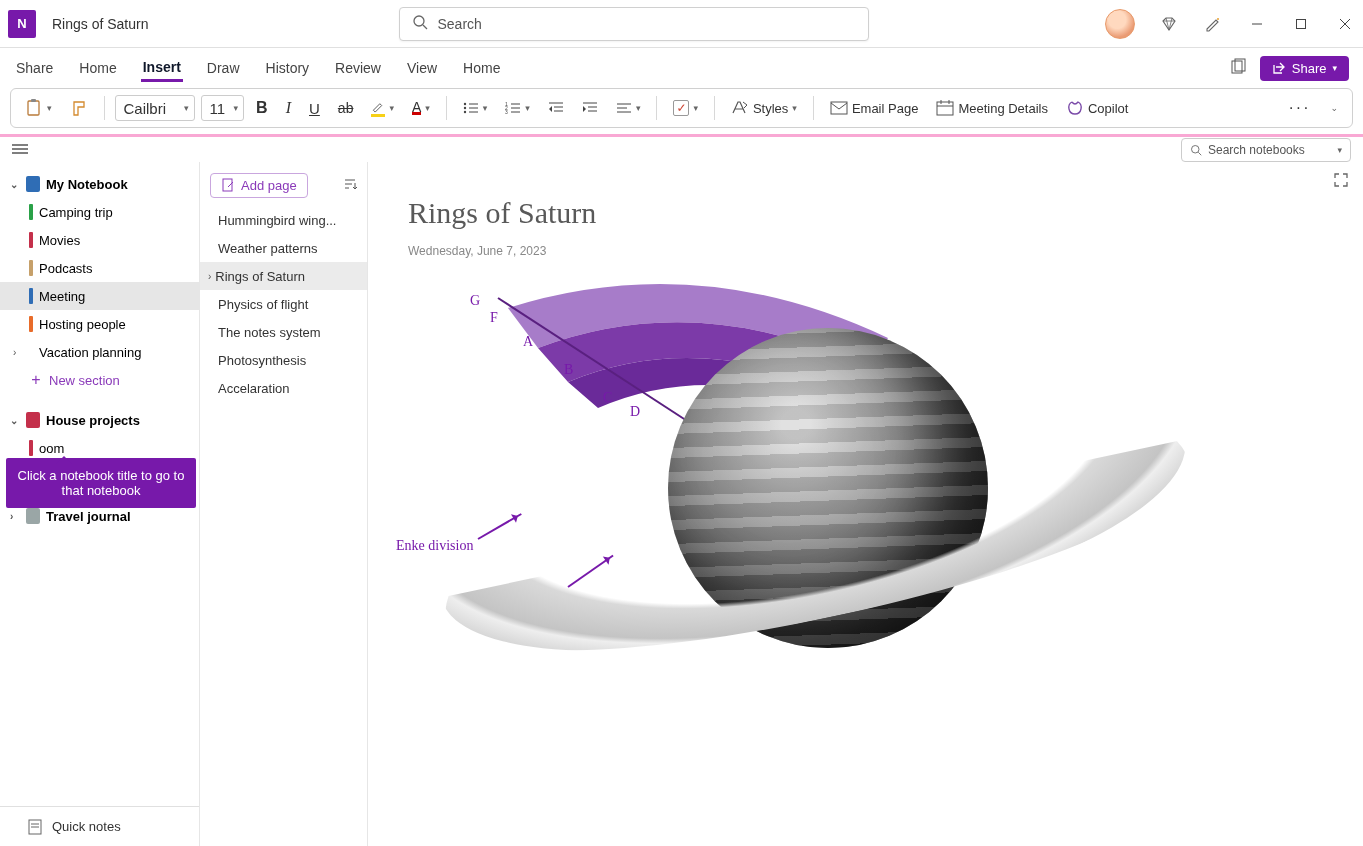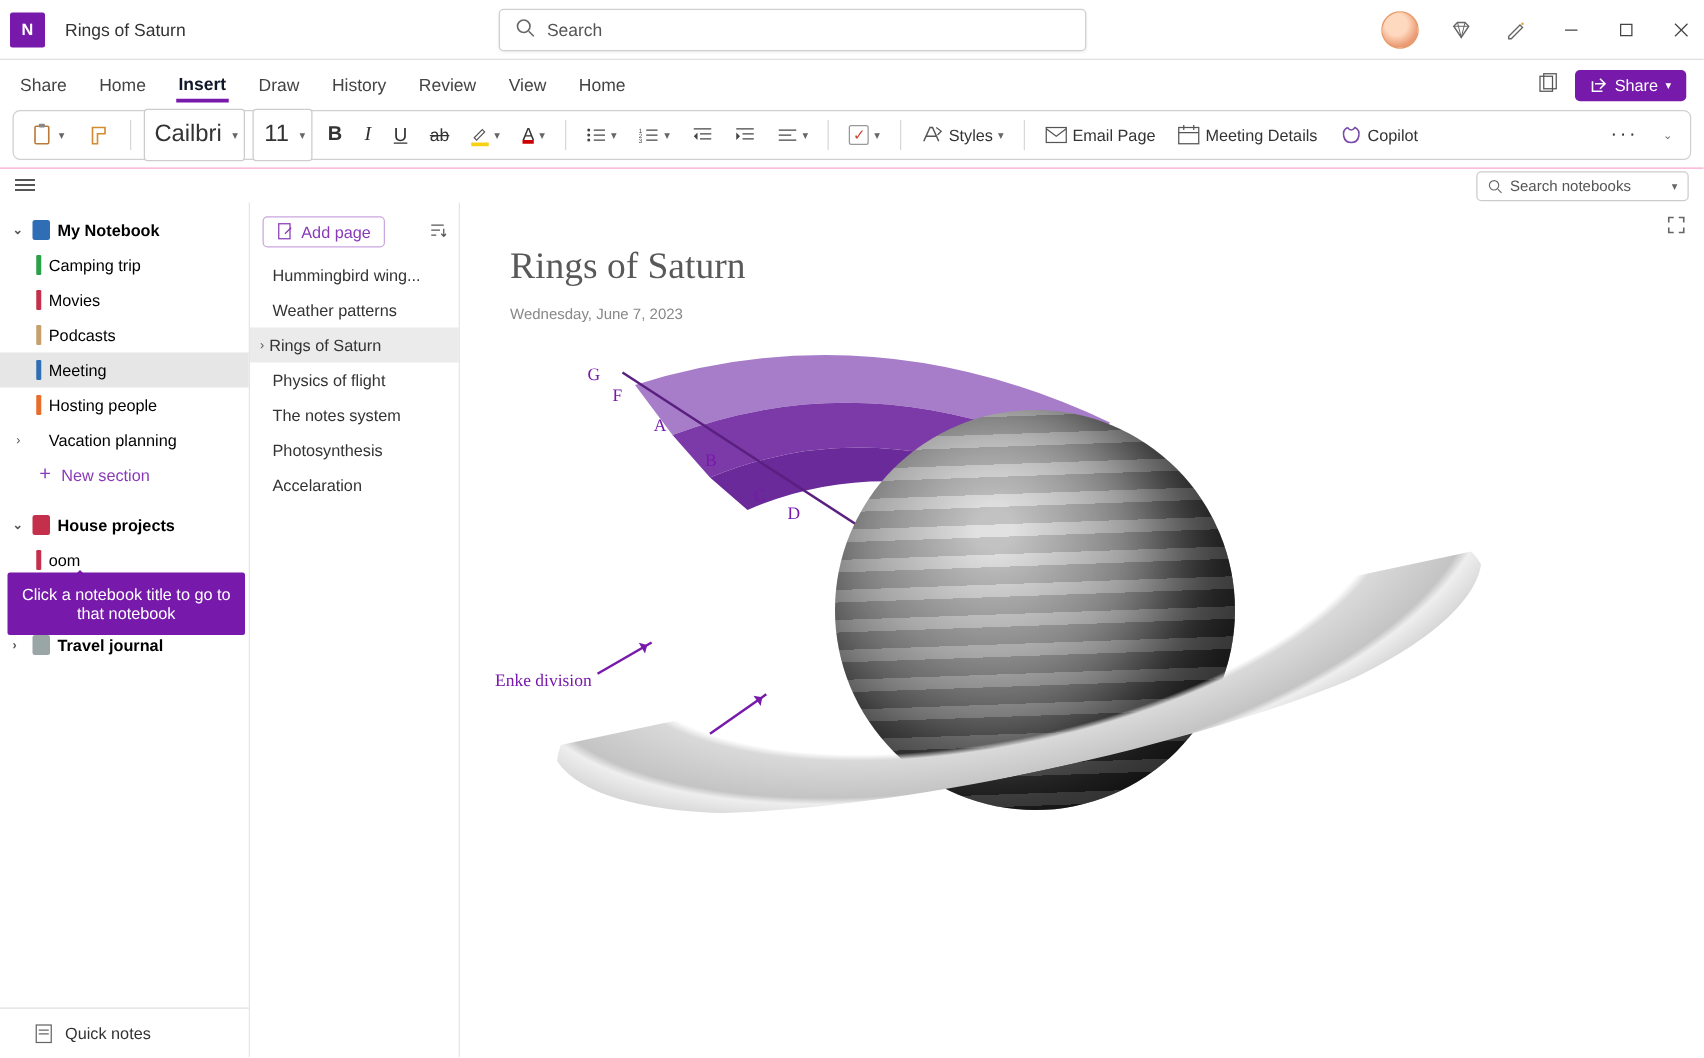--- a/index.html
+++ b/index.html
@@ -16,30 +16,30 @@
 
 .menubar { height: 40px; display: flex; align-items: center; padding: 0 14px; gap: 22px; font-size: 14px; color: #444; }
 .menubar .tab { padding: 4px 2px; cursor: pointer; }
 .menubar .tab.active { color: #0f172a; font-weight:600; border-bottom: 3px solid #7719AA; }
 .menubar-right { margin-left: auto; display: flex; align-items: center; gap: 12px; }
 .share-btn { background: #7719AA; color: #fff; padding: 5px 12px; border-radius: 4px; display: flex; align-items: center; gap: 6px; font-size: 13px; cursor: pointer; }
 
 .ribbon { height: 40px; margin: 0 10px 6px 10px; border: 1px solid #d0d0d0; border-radius: 6px; display: flex; align-items: center; padding: 0 8px; gap: 6px; font-size: 13px; color: #333; }
 .ribbon .sep { width:1px; height:24px; background:#d8d8d8; margin:0 4px; }
 .rbtn { height: 30px; padding: 0 6px; display: flex; align-items: center; gap: 4px; border-radius: 4px; cursor: pointer; }
-.font-select { border:1px solid #ccc; border-radius:3px; height:42px; padding:0 18px 0 8px; font-size:19px; background:#fff; position:relative; display:flex; align-items:center; min-width:80px;}
+.font-select { border:1px solid #ccc; border-radius:3px; height:26px; padding:0 18px 0 8px; font-size:15px; background:#fff; position:relative; display:flex; align-items:center; min-width:80px;}
 .font-select.small{min-width:38px;}
 .font-select::after{content:'▾'; position:absolute; right:5px; font-size:9px; color:#666;}
 .chev{font-size:9px;color:#666;}
 .underline-yellow{border-bottom:3px solid #f7d117; display:inline-block; line-height:10px;}
 .underline-red{border-bottom:3px solid #c00; display:inline-block; line-height:10px;}
 .check-red{color:#c43; border:1px solid #999; width:16px;height:16px;display:flex;align-items:center;justify-content:center;font-size:12px;border-radius:2px;}
 .ribbon-more{margin-left:auto; display:flex; align-items:center; gap:8px;}
 
-.subheader { height: 28px; display:flex; align-items:center; padding:0 12px; border-top:1px solid #f9a8d4;}
+.subheader { height: 28px; display:flex; align-items:center; padding:0 12px; border-top:3px solid #f9a8d4;}
 .hamburger-small{font-size:14px; color:#555; cursor:pointer;}
 .search-notebooks{margin-left:auto; border:1px solid #ccc; border-radius:4px; height:24px; width:170px; display:flex; align-items:center; padding:0 8px; gap:6px; font-size:12px; color:#555;}
 
 .body { display:flex; height: calc(846px - 48px - 40px - 46px - 28px); }
 .sidebar1 { width: 200px; border-right:1px solid #e6e6e6; display:flex; flex-direction:column; padding-top:8px; font-size:13px; position:relative;}
 .nb-row { display:flex; align-items:center; height:28px; padding-left:10px; gap:6px; cursor:pointer;}
 .nb-row.notebook{font-weight:600;}
 .nb-row.section{padding-left:13px;}
 .nb-row.section.selected{background:#e6e6e6;}
 .nb-icon{width:14px;height:16px;border-radius:2px;}

